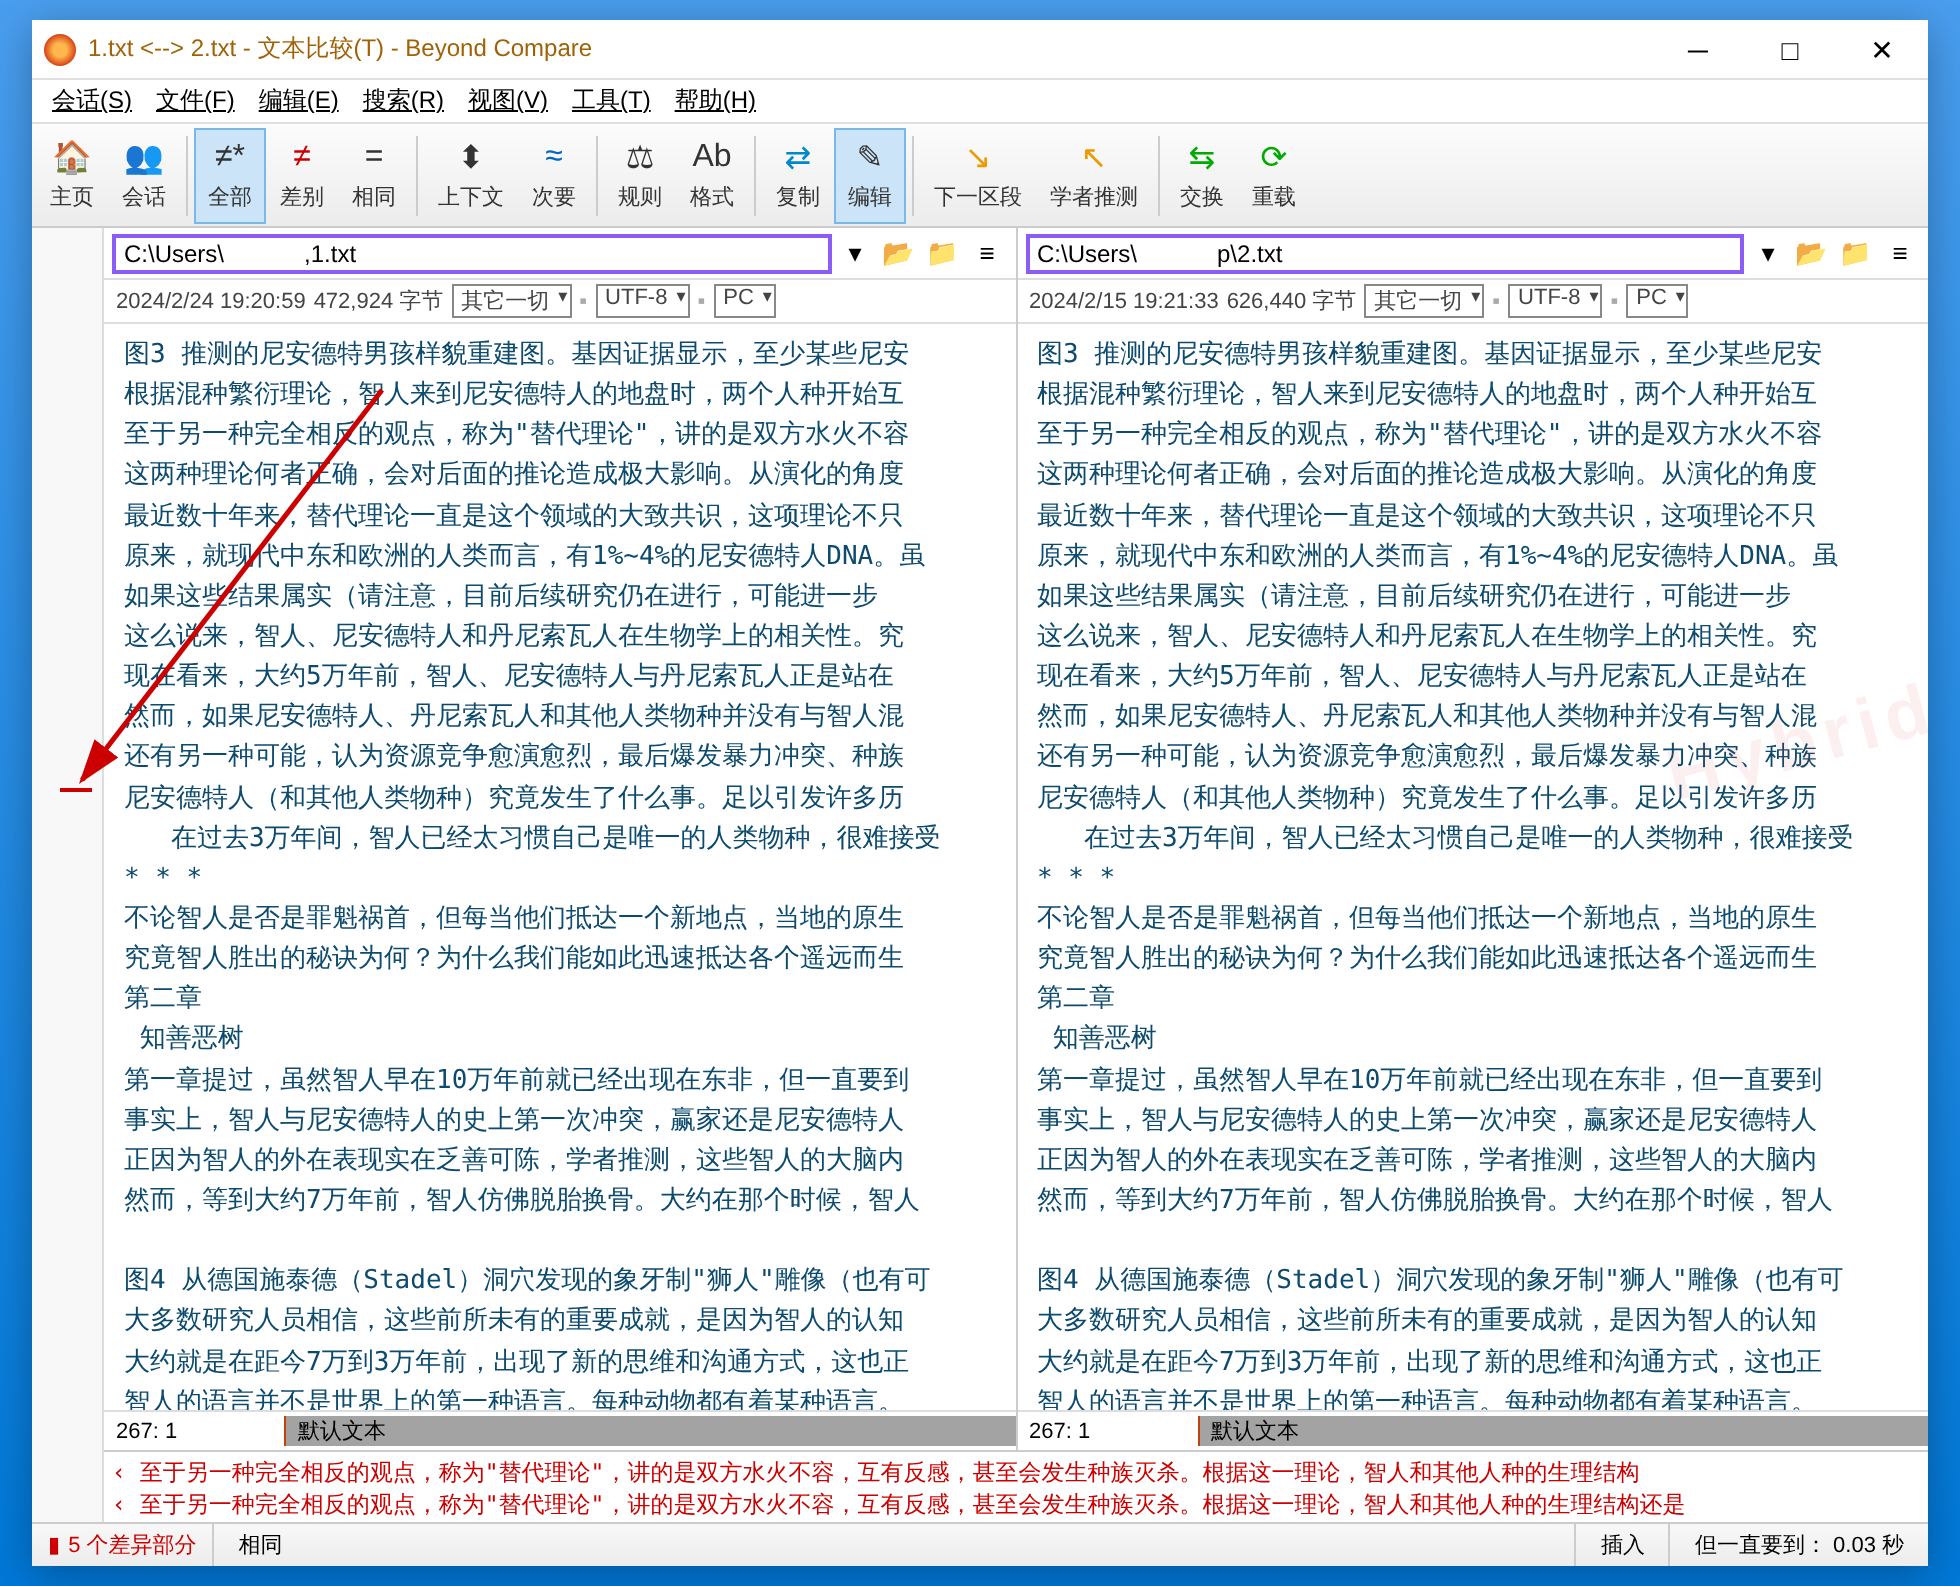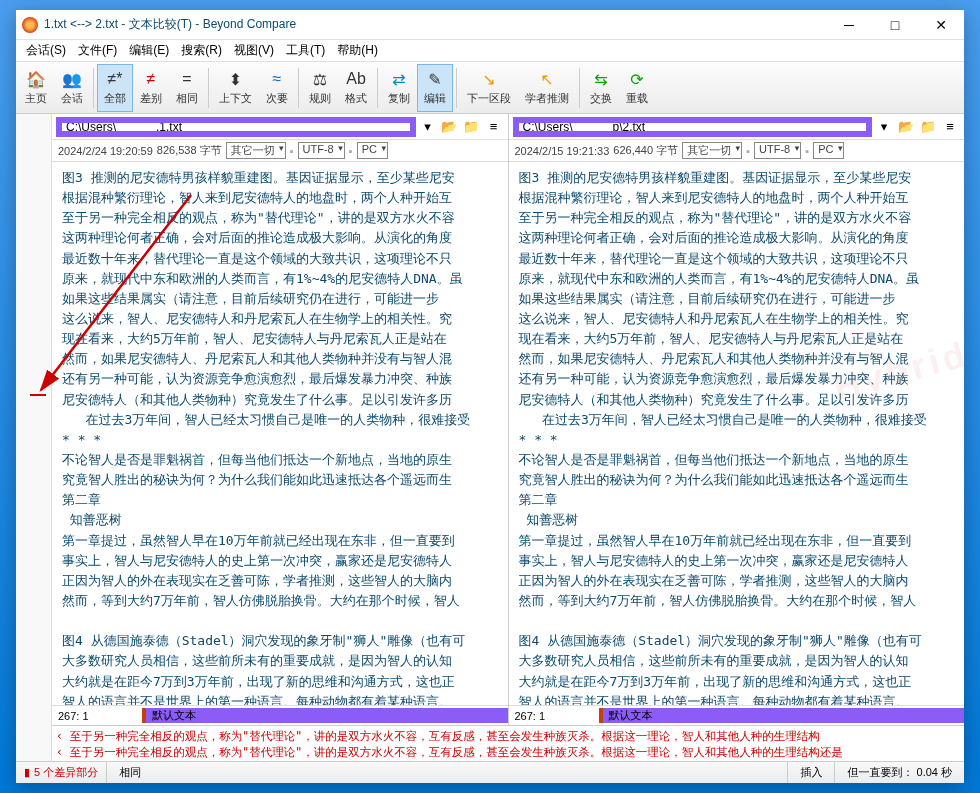--- a/index.html
+++ b/index.html
@@ -1,49 +1,49 @@
 <!DOCTYPE html>
 <html><head>
 <meta charset="utf-8">
 <style>
 * { margin:0; padding:0; box-sizing:border-box; }
 body { font-family:"Microsoft YaHei",Arial,sans-serif; font-size:12px; background:#0078d7; width:980px; height:793px; overflow:hidden; position:relative; }
 .desktop { position:absolute; inset:0; background:linear-gradient(180deg,#4a9eef 0%,#0078d7 100%); }
 .window { position:absolute; top:10px; left:16px; width:948px; height:773px; background:#fff; box-shadow:0 4px 20px rgba(0,0,0,0.3); display:flex; flex-direction:column; }
 .titlebar { height:30px; background:#fff; display:flex; align-items:center; border-bottom:1px solid #e0e0e0; }
 .titlebar .icon { width:16px; height:16px; margin:0 6px; background:radial-gradient(circle,#ffb74d 30%,#d84315 70%); border-radius:50%; }
-.titlebar .title { flex:1; font-size:12px; color:#0c4a6e; }
+.titlebar .title { flex:1; font-size:12px; color:#a16207; }
 .winbtns { display:flex; }
 .winbtn { width:46px; height:30px; display:flex; align-items:center; justify-content:center; font-size:14px; color:#000; }
 .menubar { height:22px; background:#fff; display:flex; align-items:center; padding:0 4px; border-bottom:1px solid #e0e0e0; font-size:12px; }
-.menubar span { padding:2px 6px; }
+.menubar span { padding:2px 6px;text-decoration:underline; }
 .toolbar { height:52px; background:linear-gradient(180deg,#fcfcfc,#ececec); border-bottom:1px solid #ccc; display:flex; align-items:center; padding:0 2px; }
 .tbtn { display:flex; flex-direction:column; align-items:center; justify-content:center; padding:2px 6px; min-width:34px; height:48px; font-size:11px; color:#333; border:1px solid transparent; }
 .tbtn.active { background:#cce4f7; border:1px solid #7ab8e8; }
 .tbtn .ticon { width:20px; height:20px; margin-bottom:2px; display:flex; align-items:center; justify-content:center; font-size:16px; }
 .tsep { width:1px; height:40px; background:#ccc; margin:0 3px; }
 .content { flex:1; display:flex; overflow:hidden; }
 .gutter { width:36px; background:#f8f8f8; border-right:1px solid #ddd; position:relative; }
 .gutter-mark { position:absolute; left:14px; width:16px; height:2px; background:#cc0000; }
 .arrow { position:absolute; top:180px; left:5px; width:180px; height:220px; pointer-events:none; z-index:100; }
 .panes { flex:1; display:flex; flex-direction:column; }
 .pane-row { flex:1; display:flex; overflow:hidden; }
 .pane { flex:1; display:flex; flex-direction:column; border-right:1px solid #ccc; overflow:hidden; }
 .pane:last-child { border-right:none;justify-content:flex-end; }
 .pathbar { height:26px; display:flex; align-items:center; padding:2px 4px; gap:2px; background:#fff; border-bottom:1px solid #ddd; }
-.pathbar input { flex:1; height:20px; border:6px solid #8b5cf6; padding:0 4px; font-size:12px; }
+.pathbar input { flex:1; height:20px; border:2px solid #8b5cf6; padding:0 4px; font-size:12px; }
 .ibtn { width:20px; height:20px; display:flex; align-items:center; justify-content:center; font-size:13px; }
 .infobar { height:22px; display:flex; align-items:center; padding:0 6px; gap:4px; font-size:11px; color:#444; background:#fff; border-bottom:1px solid #ddd; }
 .infobar .sep { color:#aaa; }
 .sel { border:1px solid #888; padding:0 10px 0 4px; height:17px; font-size:11px; background:#fff; position:relative; }
 .sel:after { content:"▾"; position:absolute; right:1px; top:0; font-size:9px; }
 .textbody { flex:1; overflow:hidden; padding:6px 2px 6px 10px; font-size:13px; line-height:1.55; color:#0c4a6e; white-space:pre-wrap; word-break:break-all; font-family:"SimSun","Microsoft YaHei",monospace; }
 .posbar { height:20px; display:flex; align-items:center; font-size:11px; border-top:1px solid #ddd; }
 .posbar .pos { width:90px; padding-left:6px; }
-.posbar .mode { flex:1; background:#8b5cf6; padding-left:6px; border-left:4px solid #c2410c; }
+.posbar .mode { flex:1; background:#a3a3a3; padding-left:6px; border-left:1px solid #c2410c; }
 .diffstrip { height:36px; border-top:1px solid #ccc; background:#fff; font-size:11.5px; line-height:1.4; overflow:hidden; padding:2px 4px; font-family:"SimSun",monospace; }
 .diffstrip .dl { white-space:nowrap; overflow:hidden; }
 .rd { color:#c00; }
 .statusbar { height:22px; background:linear-gradient(180deg,#f8f8f8,#ececec); border-top:1px solid #ccc; display:flex; align-items:center; font-size:11px; }
 .statusbar .sdiff { color:#c00; padding:0 8px; display:flex; align-items:center; gap:4px; }
 .statusbar .sitem { padding:0 12px; border-left:1px solid #ccc; height:100%; display:flex; align-items:center; }
 .watermark { position:absolute; right:10px; top:350px; font-size:36px; color:rgba(200,50,50,0.08); transform:rotate(-15deg); pointer-events:none; font-weight:bold; letter-spacing:4px; }
 </style>
 </head>
 <body>
@@ -158,21 +158,21 @@
       <div class="pane">
         <div class="pathbar">
           <input value="C:\Users\            ,1.txt" style="">
           <div class="ibtn">▾</div>
           <div class="ibtn">📂</div>
           <div class="ibtn">📁</div>
           <div class="ibtn">≡</div>
         </div>
         <div class="infobar">
           <span>2024/2/24 19:20:59</span>
-          <span>826,538 字节</span>
+          <span>472,924 字节</span>
           <span class="sel">其它一切</span>
                 <span class="sep">▪</span>
           <span class="sel">UTF-8</span>
                 <span class="sep">▪</span>
           <span class="sel">PC</span>
         </div>
         <div class="textbody">图3 推测的尼安德特男孩样貌重建图。基因证据显示，至少某些尼安
 根据混种繁衍理论，智人来到尼安德特人的地盘时，两个人种开始互
 至于另一种完全相反的观点，称为"替代理论"，讲的是双方水火不容
 这两种理论何者正确，会对后面的推论造成极大影响。从演化的角度
@@ -277,18 +277,18 @@
   </div>
 </div>
 
 <div class="statusbar">
   <div class="sdiff">
           <span style="color:#c00">▮</span>
           <span>5 个差异部分</span>
         </div>
   <div class="sitem" style="flex:1">相同</div>
   <div class="sitem">插入</div>
-  <div class="sitem"><span>但一直要到：</span>&nbsp;<span>0.04 秒</span></div>
+  <div class="sitem"><span>但一直要到：</span>&nbsp;<span>0.03 秒</span></div>
 </div>
 
 </div>
 <div class="watermark">Hybrid</div>
 </div>
 
 </body></html>

